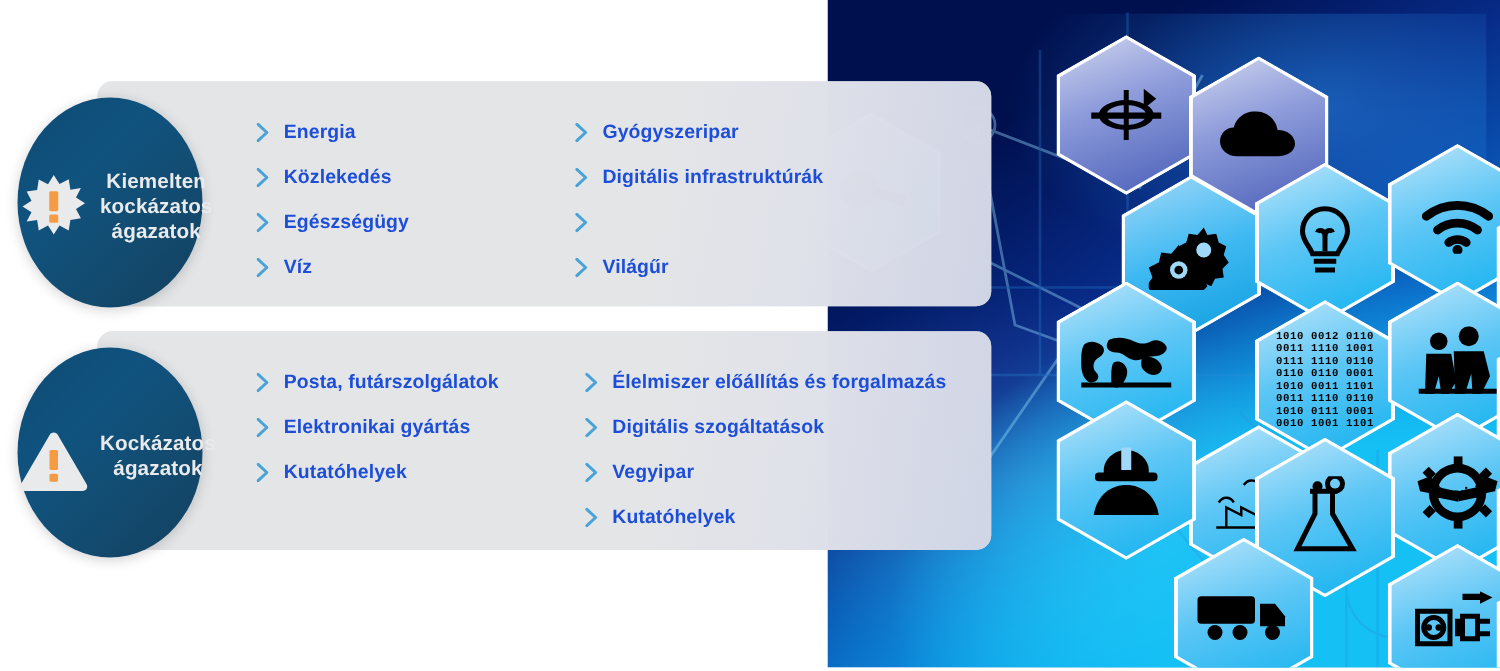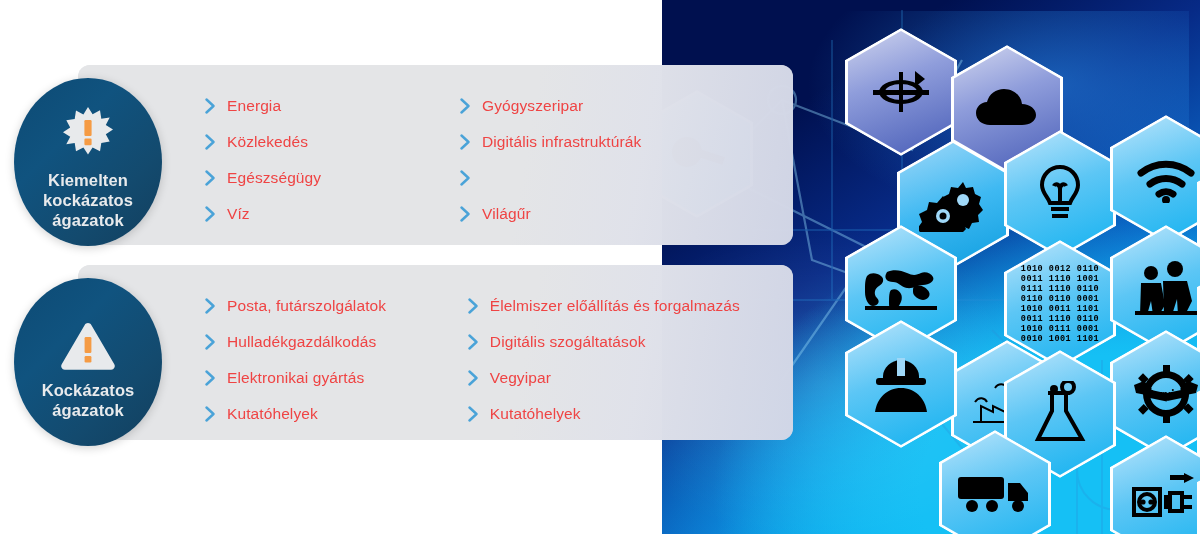--- a/index.html
+++ b/index.html
@@ -42,37 +42,37 @@
   
   .panel{position:absolute;background:rgba(228,229,231,.93);border-radius:12px;}
   .panel.p1{left:78px;top:65px;width:715px;height:180px;}
   .panel.p2{left:78px;top:265px;width:715px;height:175px;}
   .panel-veil{position:absolute;inset:0;border-radius:12px;
     background:linear-gradient(100deg, rgba(228,229,231,1) 0%, rgba(228,229,231,1) 62%, rgba(223,225,234,.88) 78%, rgba(206,211,230,.80) 100%);}
 
   .badge{position:absolute;width:148px;height:168px;
     background:linear-gradient(135deg,#0d4a74 0%,#10537f 35%,#134a6e 70%,#123f5e 100%);
     border-radius:74px 74px 74px 74px / 84px 84px 84px 84px;
-    display:flex;flex-direction:column;align-items:center;justify-content:center;
+    display:flex;align-items:center;justify-content:space-between;
     box-shadow:0 2px 10px rgba(0,0,0,.18);}
   .badge.b1{left:14px;top:78px;}
   .badge.b2{left:14px;top:278px;}
   .badge-icon{margin-top:14px;height:56px;display:flex;align-items:center;justify-content:center;}
   .badge-title{margin-top:6px;color:#e8eaec;font-weight:bold;font-size:16.5px;line-height:1.22;
     text-align:center;padding:0 8px;letter-spacing:.1px;}
 
   .cols{position:absolute;display:flex;}
   .cols.c1{left:205px;top:88px;width:580px;}
   .cols.c2{left:205px;top:288px;width:580px;gap:14px;}
   .col{display:flex;flex-direction:column;}
   .col.left{width:255px;}
   .col.right{width:325px;}
   .li{display:flex;align-items:center;height:36px;}
   .chev{width:22px;flex:0 0 22px;display:flex;align-items:center;justify-content:flex-start;}
-  .li-label{color:#ef4444;font-weight:normal;font-size:15.5px;white-space:nowrap;letter-spacing:.1px;}
+  .li-label{color:#1d4ed8;font-weight:bold;font-size:15.5px;white-space:nowrap;letter-spacing:.1px;}
 </style>
 </head>
 <body>
 
 <div class="stage">
 
   <div class="artwork">
     <div class="art-bg"></div>
     <div class="art-sheen"></div>
     <div class="art-sheen2"></div>
@@ -469,28 +469,20 @@
             </svg>
         </span>
         <span class="li-label">Posta, futárszolgálatok</span>
       </div>
       <div class="li">
         <span class="chev">
           <svg width="11" height="16" viewBox="0 0 11 16">
               <path d="M1.5 1.5L8.5 8l-7 6.5" fill="none" stroke="#4aa3d8" stroke-width="2.4" stroke-linecap="round" stroke-linejoin="round"></path>
             </svg>
         </span>
-        <span class="li-label">Hulladékgazdálkodás</span>
-      </div>
-      <div class="li">
-        <span class="chev">
-          <svg width="11" height="16" viewBox="0 0 11 16">
-              <path d="M1.5 1.5L8.5 8l-7 6.5" fill="none" stroke="#4aa3d8" stroke-width="2.4" stroke-linecap="round" stroke-linejoin="round"></path>
-            </svg>
-        </span>
         <span class="li-label">Elektronikai gyártás</span>
       </div>
       <div class="li">
         <span class="chev">
           <svg width="11" height="16" viewBox="0 0 11 16">
               <path d="M1.5 1.5L8.5 8l-7 6.5" fill="none" stroke="#4aa3d8" stroke-width="2.4" stroke-linecap="round" stroke-linejoin="round"></path>
             </svg>
         </span>
         <span class="li-label">Kutatóhelyek</span>
       </div>

